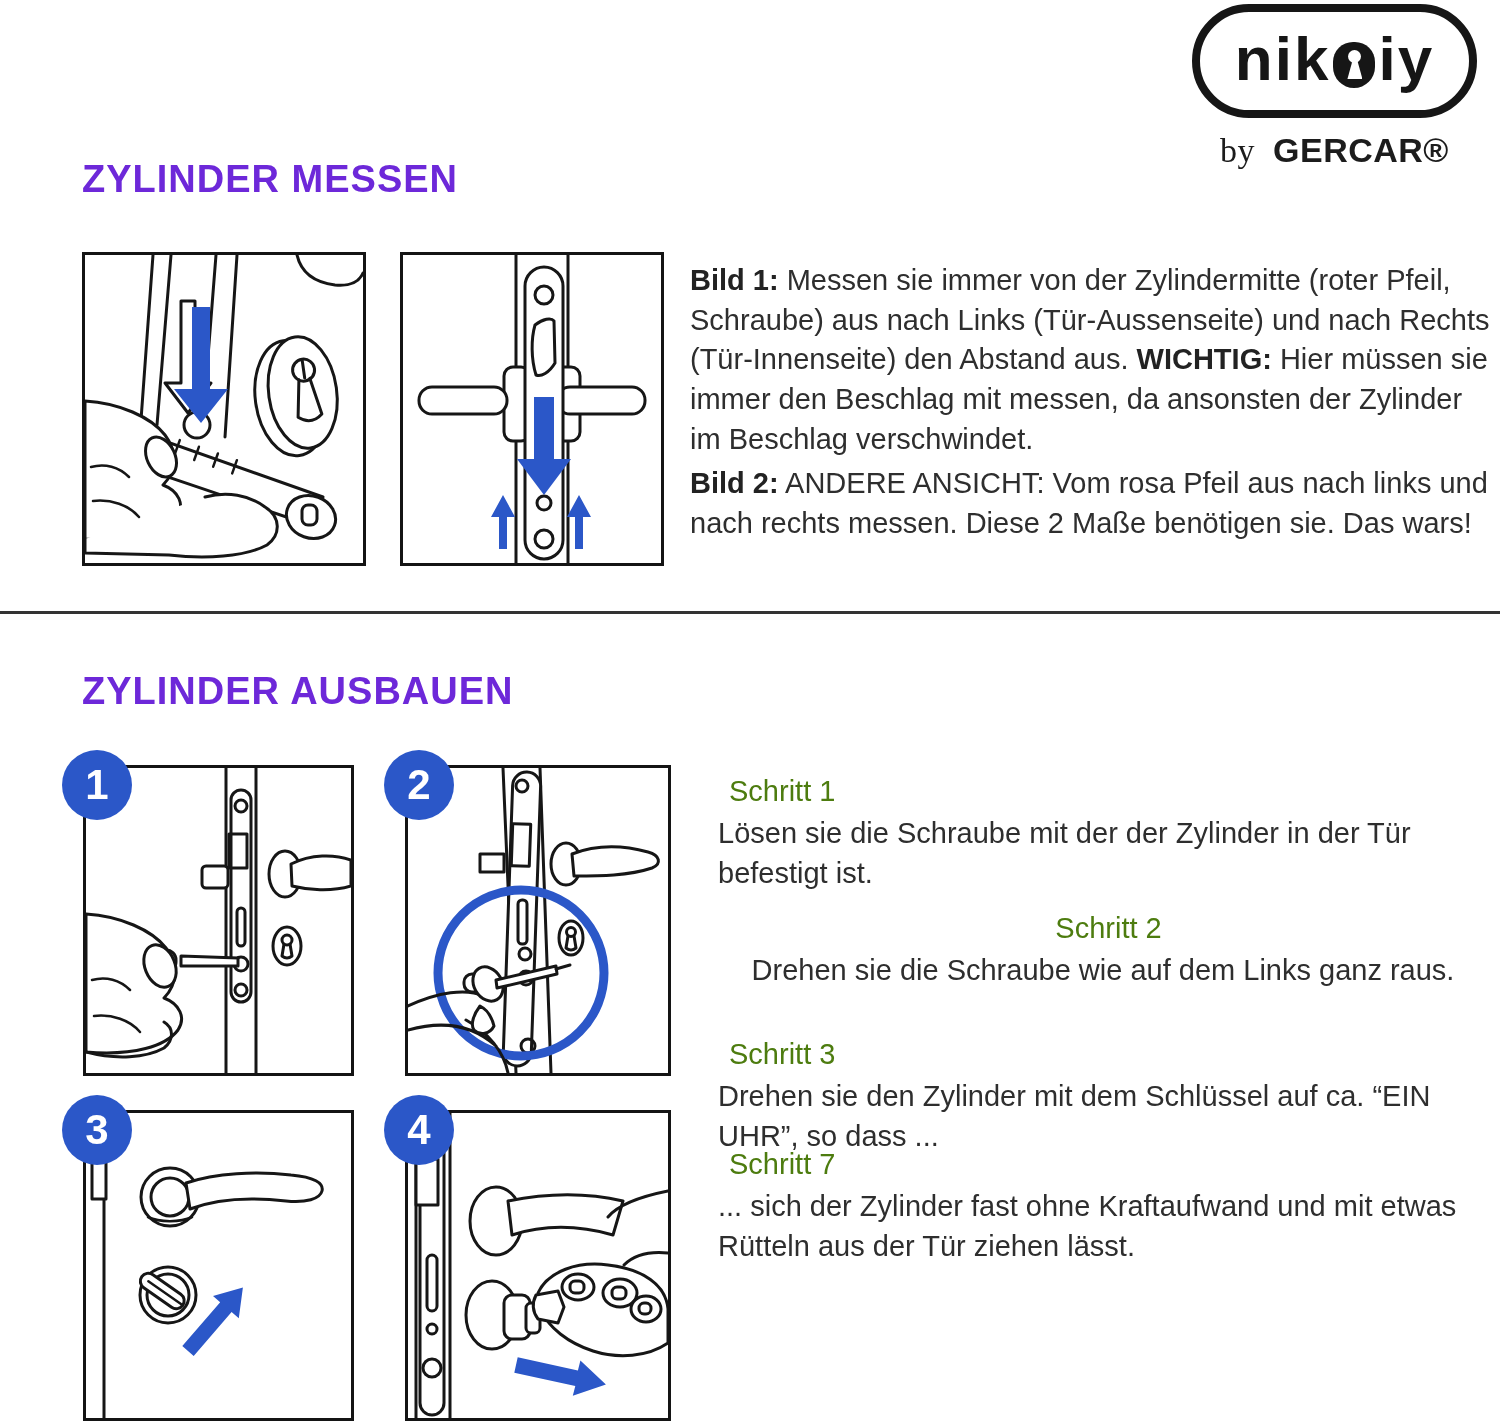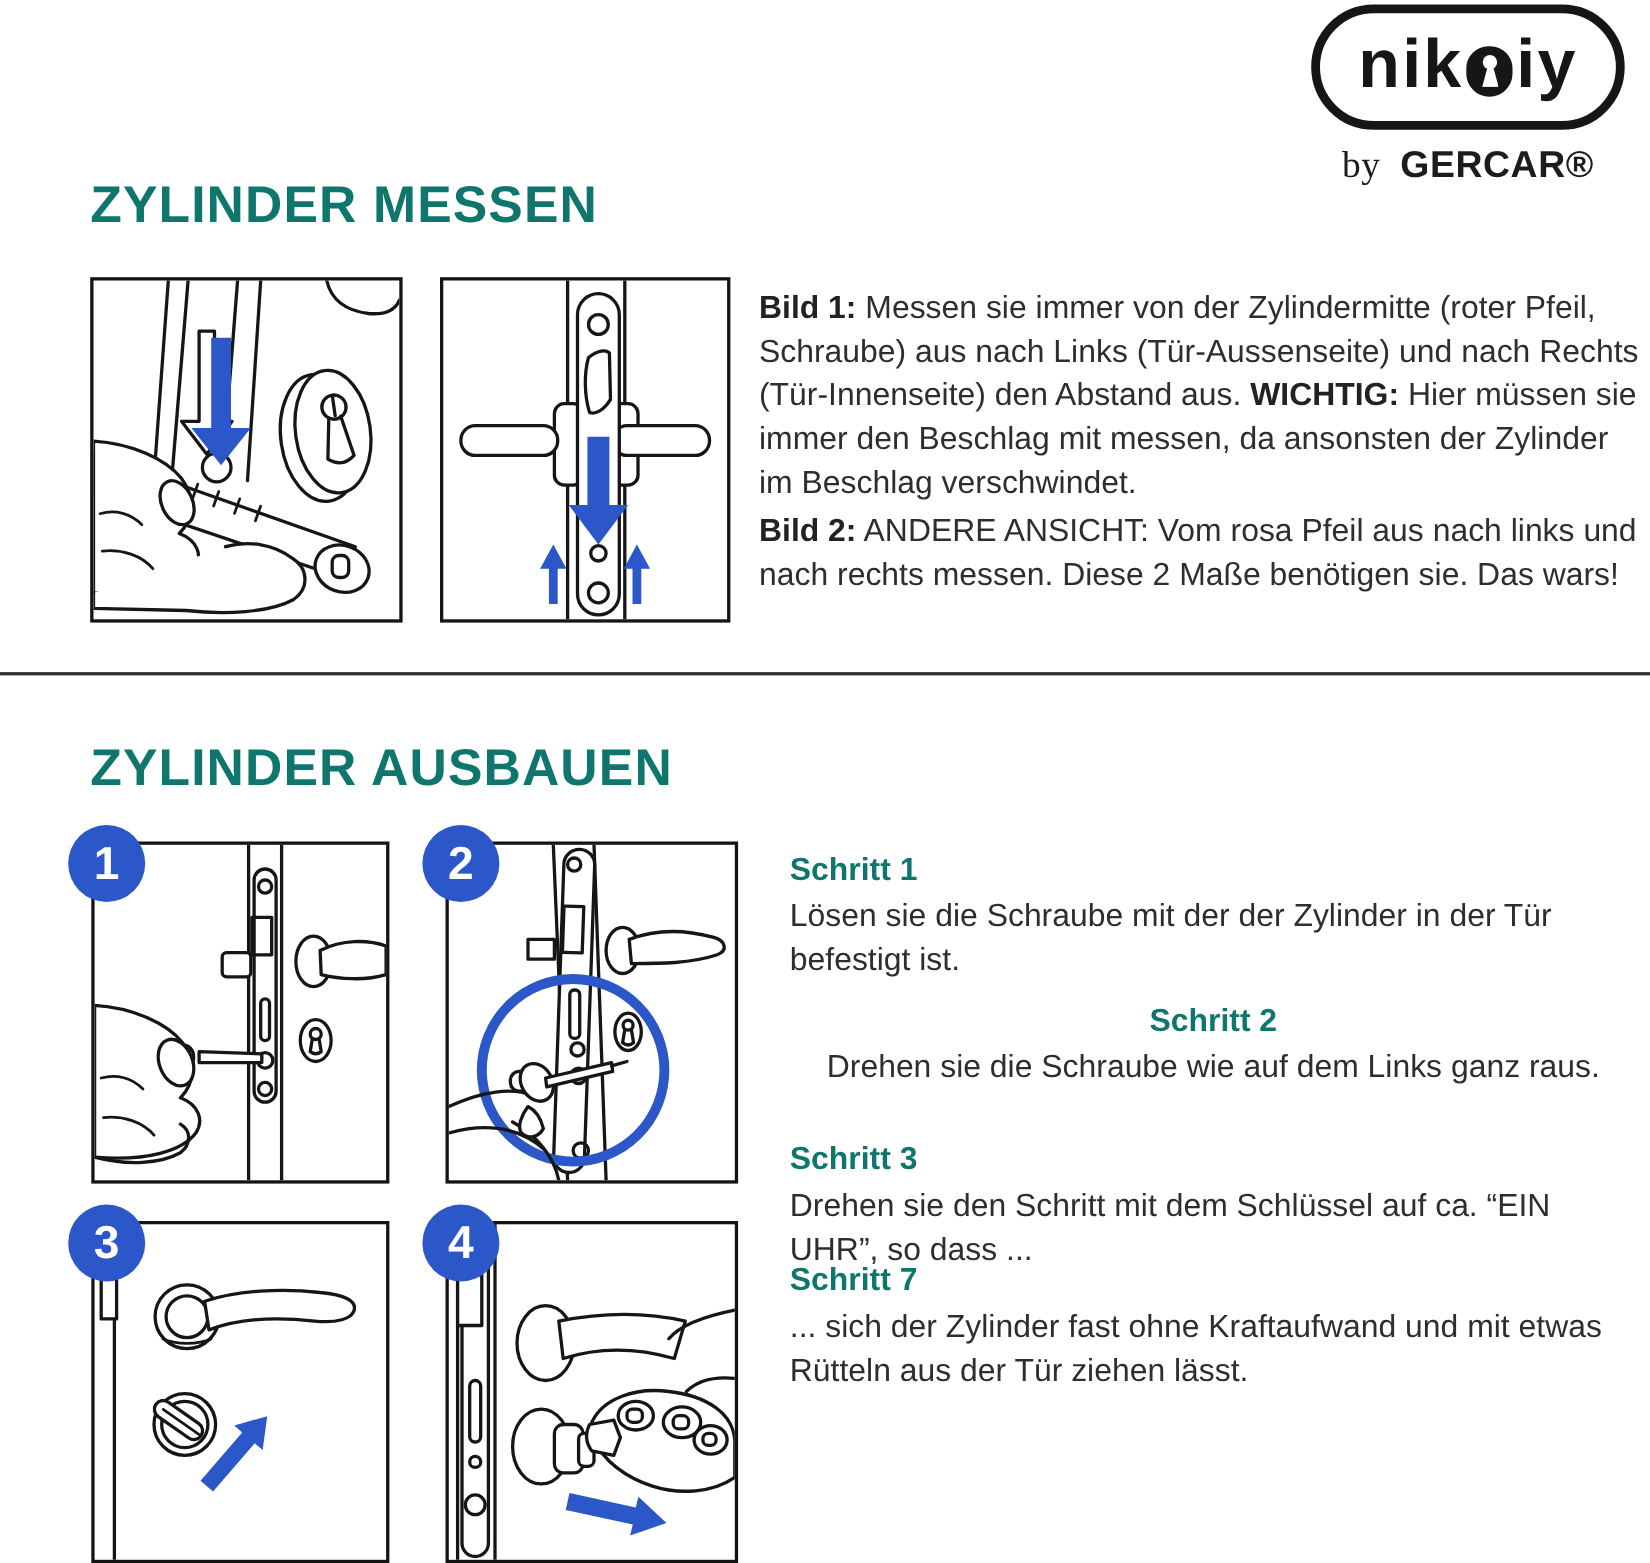--- a/index.html
+++ b/index.html
@@ -11,32 +11,32 @@
   .logo-word{display:flex;align-items:center;font-size:62px;font-weight:800;color:#161616;letter-spacing:2px;line-height:1;}
   .logo-word .seg{transform:translateY(-2px);}
   .kh-e{position:relative;width:42px;height:46px;background:#161616;border-radius:21px 21px 22px 22px;margin:0 3px;transform:translateY(4px);}
   .kh-e .kh-circle{position:absolute;left:15px;top:8px;width:13px;height:13px;border-radius:50%;background:#fff;}
   .kh-e .kh-stem{position:absolute;left:14px;top:19px;width:15px;height:18px;background:#fff;
                  clip-path:polygon(33% 0,67% 0,100% 100%,0 100%);}
   .byline{position:absolute;left:1192px;top:131px;width:285px;text-align:center;font-size:34px;color:#1c1c1c;letter-spacing:0.5px;}
   .byline .by{font-weight:500;font-family:Liberation Serif, serif;}
   .byline .name{font-weight:800;margin-left:8px;}
   
-  .h-section{position:absolute;left:82px;margin:0;font-size:47px;font-weight:800;color:#0f766e;letter-spacing:1px;}
+  .h-section{position:absolute;left:82px;margin:0;font-size:38px;font-weight:800;color:#6d28d9;letter-spacing:1px;}
   .copy{position:absolute;left:690px;width:800px;font-size:29px;line-height:1.37;color:#2e2e2e;}
   .copy b{color:#222;}
   .divider{position:absolute;left:0;top:611px;width:1500px;height:3px;background:#333;}
   
   .figbox{position:absolute;border:3px solid #141414;background:#fff;box-sizing:content-box;}
   .figbox svg{display:block;}
   .badge{position:absolute;left:-24px;top:-18px;width:70px;height:70px;border-radius:50%;background:#2B57C8;
          color:#fff;font-size:42px;font-weight:800;display:flex;align-items:center;justify-content:center;z-index:3;}
   
   .step{position:absolute;left:718px;width:770px;}
-  .step .t{font-size:29px;font-weight:700;color:#0f766e;}
+  .step .t{font-size:29px;font-weight:400;color:#4d7c0f;margin-left:11px;}
   .step .d{font-size:29px;line-height:1.37;color:#2e2e2e;margin-top:6px;}
 </style>
 </head>
 <body>
 
 <div class="canvas">
 
   <div class="logo-box">
     <div class="logo-word">
       <span class="seg">nik</span>
@@ -247,20 +247,20 @@
   <div class="step" style="top:775px;">
     <div class="t">Schritt 1</div>
     <div class="d">Lösen sie die Schraube mit der der Zylinder in der Tür befestigt ist.</div>
   </div>
   <div class="step" style="top:912px;text-align:center;">
     <div class="t">Schritt 2</div>
     <div class="d">Drehen sie die Schraube wie auf dem Links ganz raus.</div>
   </div>
   <div class="step" style="top:1038px;">
     <div class="t">Schritt 3</div>
-    <div class="d">Drehen sie den Schritt mit dem Schlüssel auf ca. “EIN UHR”, so dass ...</div>
+    <div class="d">Drehen sie den Zylinder mit dem Schlüssel auf ca. “EIN UHR”, so dass ...</div>
   </div>
   <div class="step" style="top:1148px;">
     <div class="t">Schritt 7</div>
     <div class="d">... sich der Zylinder fast ohne Kraftaufwand und mit etwas Rütteln aus der Tür ziehen lässt.</div>
   </div>
 
 </div>
 
 </body></html>

